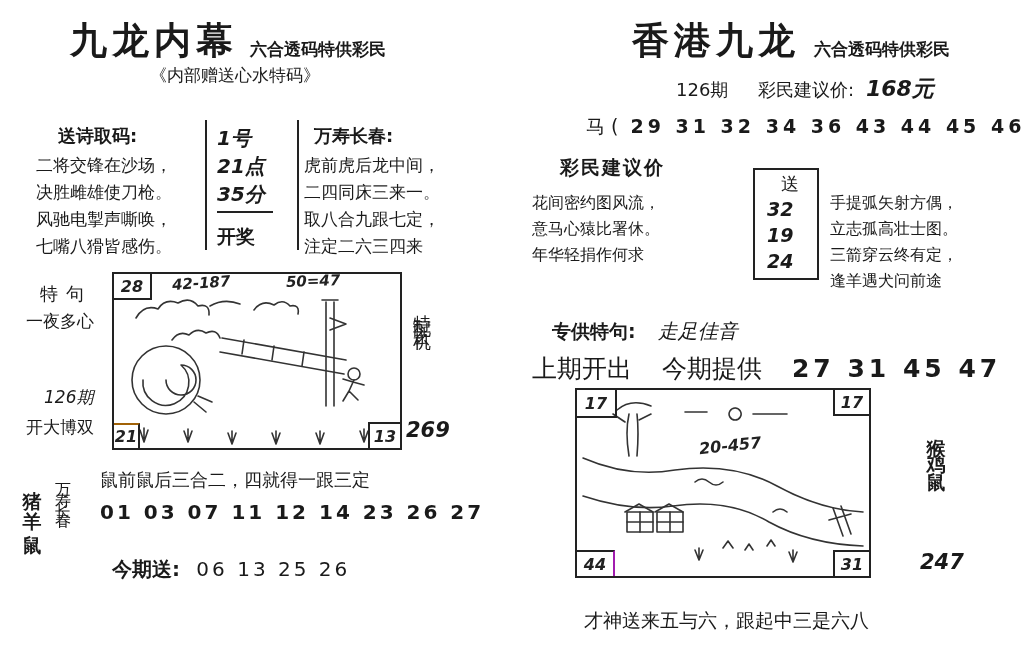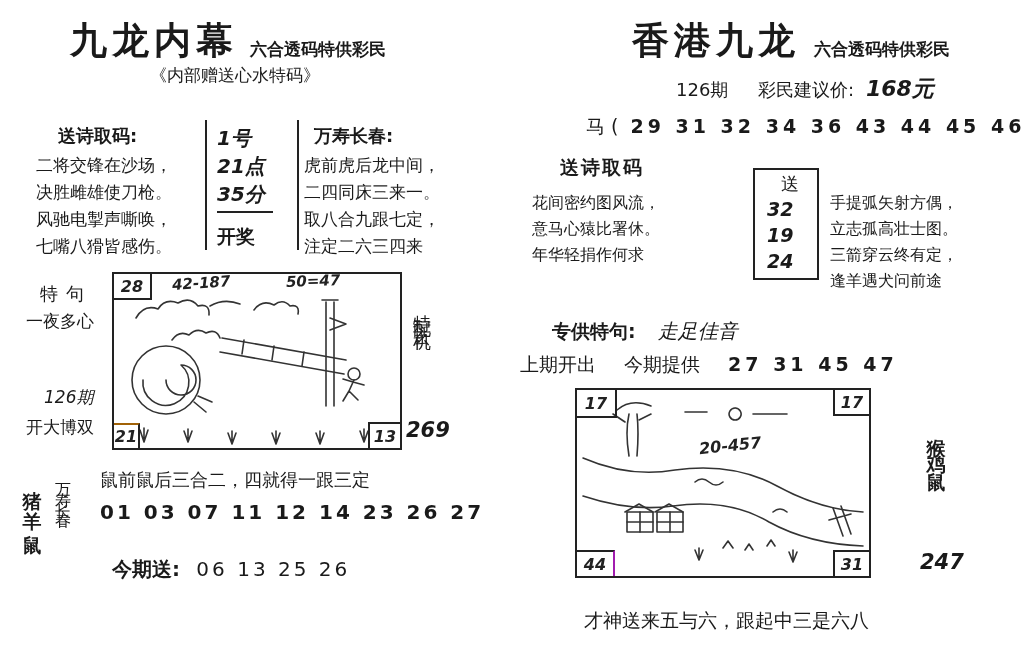--- a/index.html
+++ b/index.html
@@ -129,21 +129,21 @@
   <span style="margin-left:24px;">彩民建议价:</span>
   <span class="hand" style="font-size:22px; font-weight:bold; margin-left:6px;">168元</span>
 </div>
 
 <div class="t" style="left:586px; top:114px; font-size:19px;">
   <span>马 (</span>
   <span style="font-weight:bold; letter-spacing:4px; margin:0 6px;">29 31 32 34 36 43 44 45 46</span>
   
 </div>
 
-<div class="t" style="left:560px; top:155px; font-size:19px; font-weight:bold; letter-spacing:2px;">送诗取码</div>
+<div class="t" style="left:560px; top:155px; font-size:19px; font-weight:bold; letter-spacing:2px;">彩民建议价</div>
 
 <div class="t poem2" style="left:532px; top:190px; font-size:16px;">
   <div>花间密约图风流，</div>
   <div>意马心猿比署休。</div>
   <div>年华轻捐作何求</div>
 </div>
 
 <div class="box" style="left:753px; top:168px; width:66px; height:112; height:112px; padding:2px 0 0 12px;">
   <div style="font-size:18px; line-height:24px; margin-left:14px;">送</div>
   <div class="hand" style="font-size:19px; font-weight:bold; line-height:26px;">32</div>
@@ -156,21 +156,21 @@
   <div>立志孤高壮士图。</div>
   <div>三箭穿云终有定，</div>
   <div>逢羊遇犬问前途</div>
 </div>
 
 <div class="t" style="left:552px; top:318px; font-size:19px;">
   <span style="font-weight:bold;">专供特句:</span>
   <span class="hand" style="margin-left:16px; font-size:20px;">走足佳音</span>
 </div>
 
-<div class="t" style="left:520px; top:352px; font-size:19px;">
+<div class="t" style="left:532px; top:352px; font-size:25px;">
   <span>上期开出</span>
   <span style="margin-left:22px;">今期提供</span>
   <span style="font-weight:bold; letter-spacing:4px; margin-left:22px;">27 31 45 47</span>
 </div>
 
 <div class="box" style="left:575px; top:388px; width:296px; height:190px;">
   <svg width="292" height="186" viewBox="0 0 292 186">
 
     <path d="M52 24 q-4 18 0 42 M60 24 q2 18 0 42"></path>
     <path d="M48 32 l-12 -8 M62 30 l12 -6 M40 20 q14 -12 34 -4"></path>

